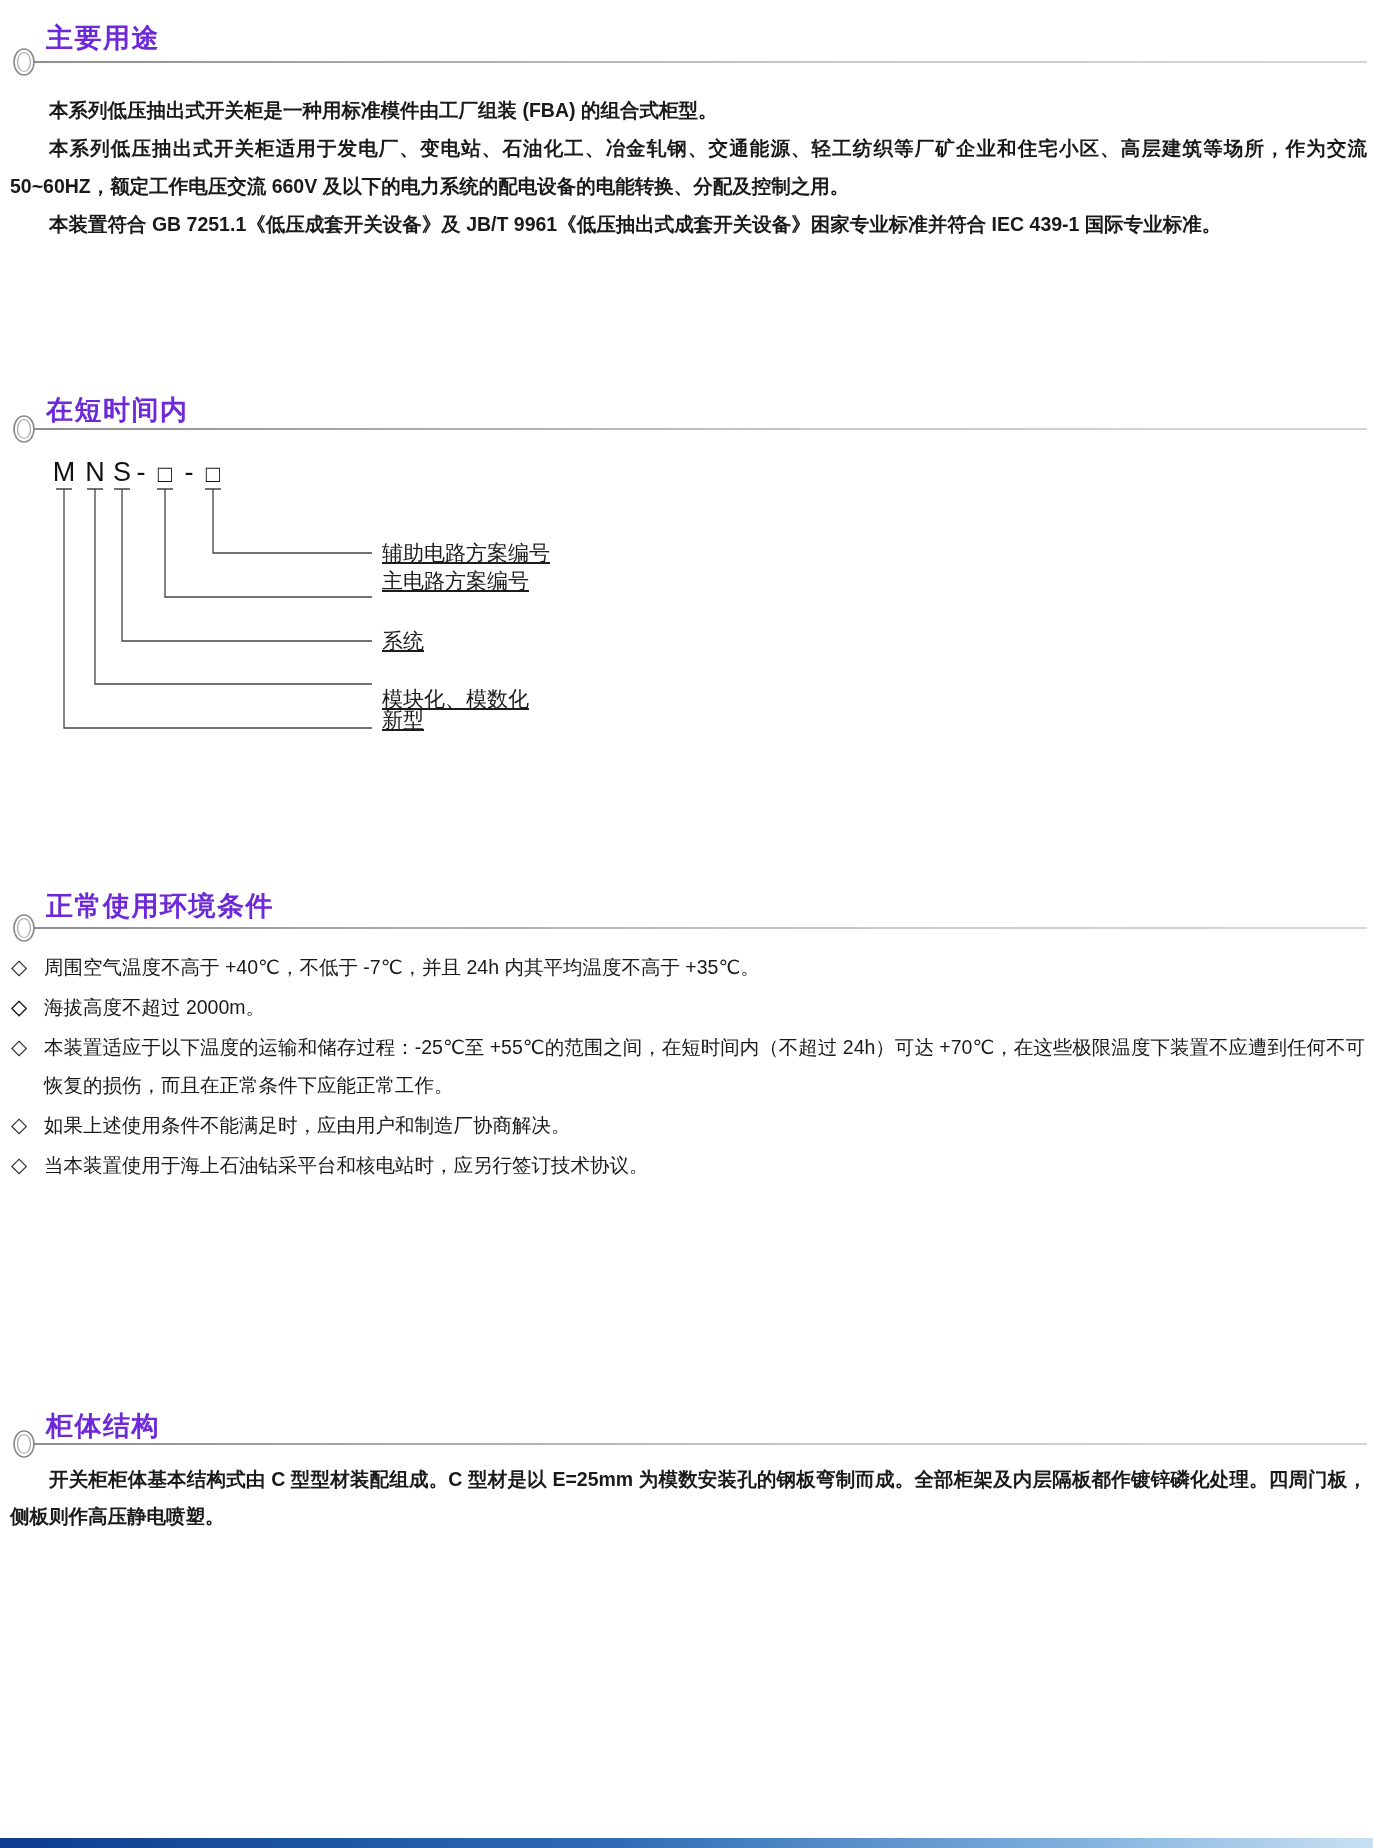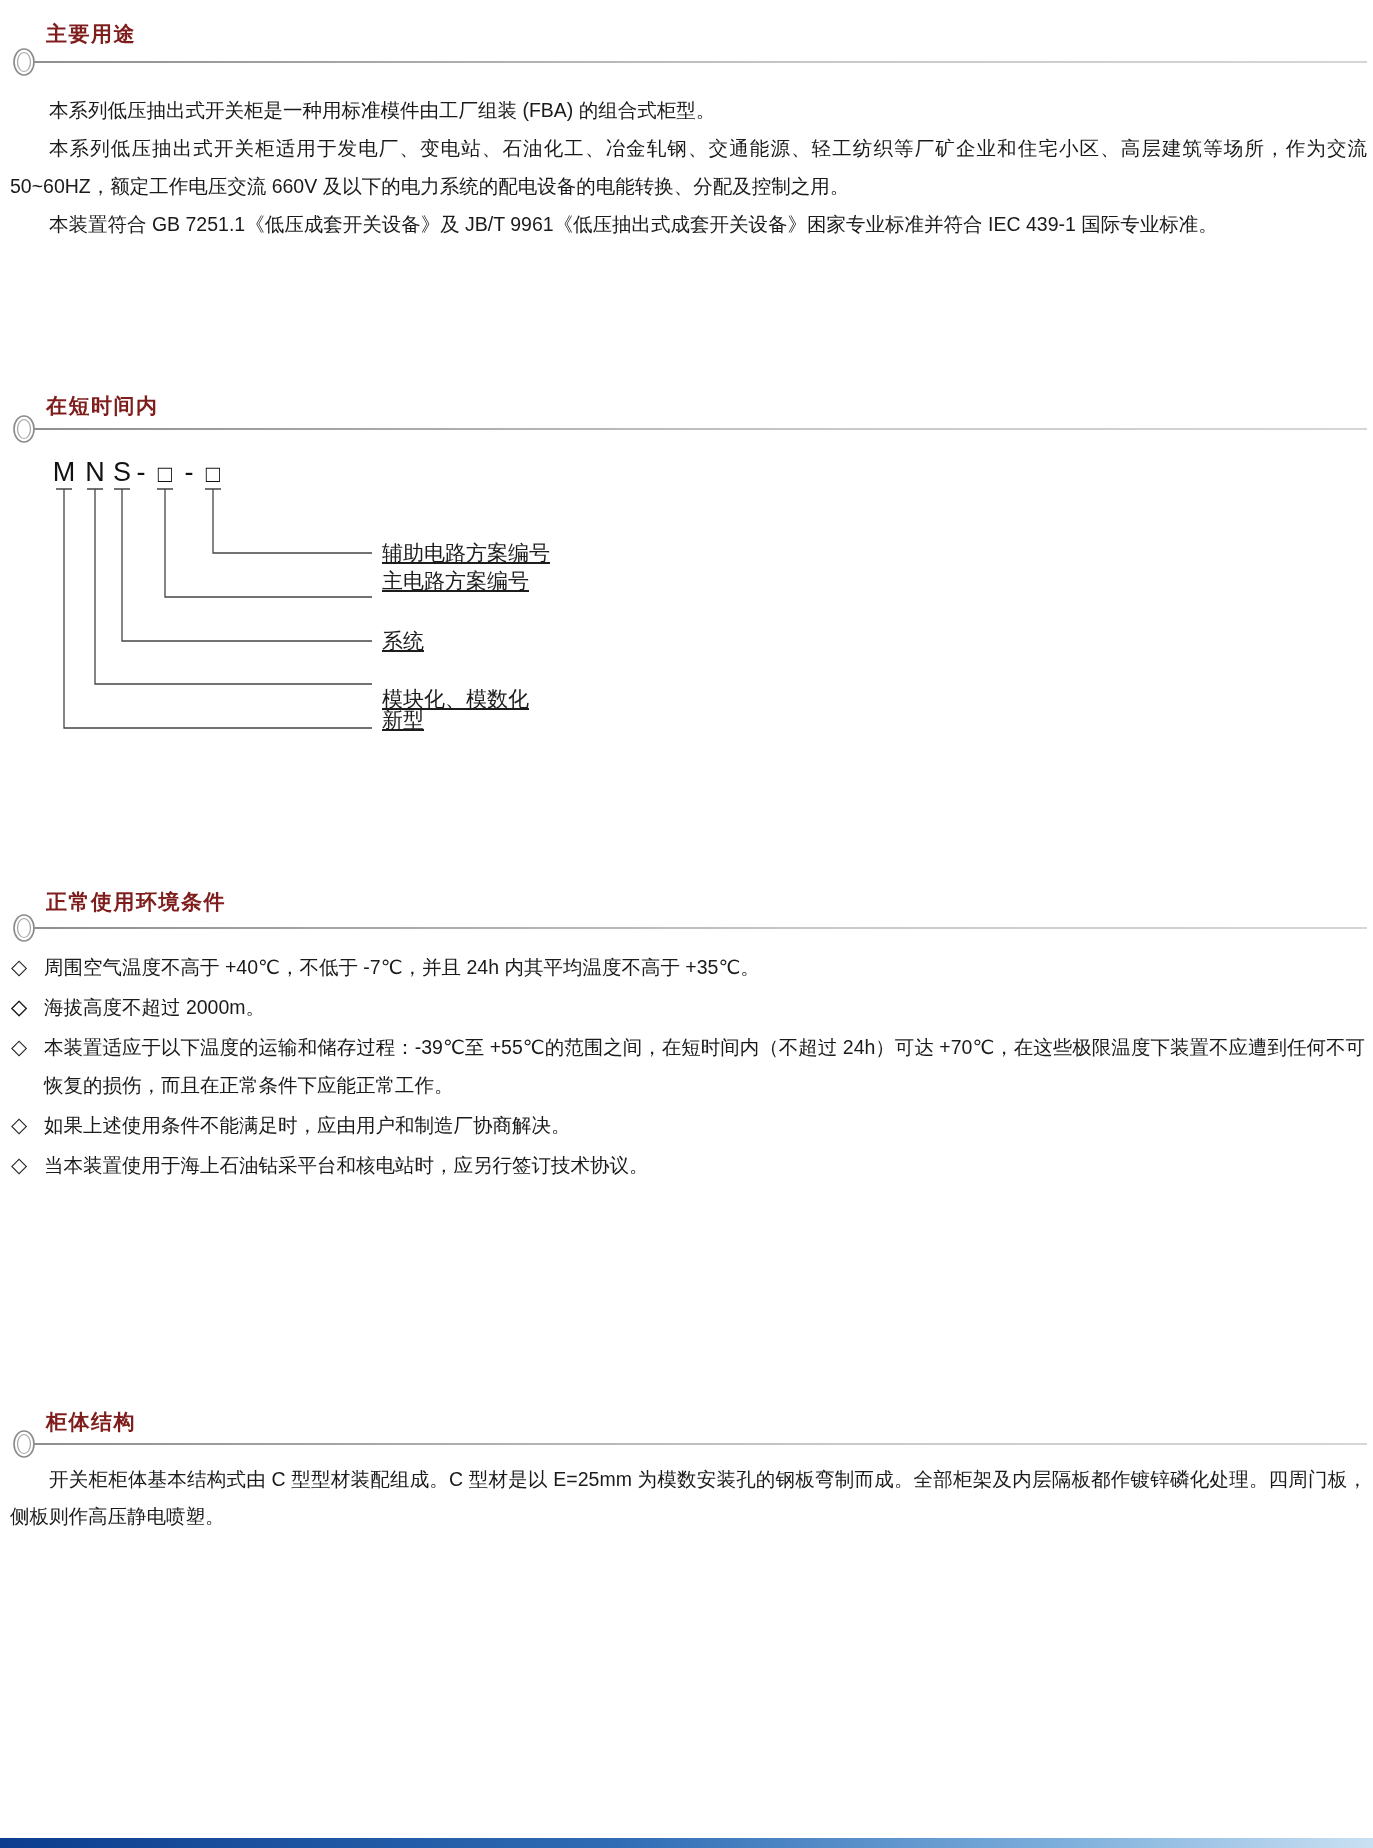--- a/index.html
+++ b/index.html
@@ -3,34 +3,34 @@
 <meta charset="utf-8">
 <style>
   html,body{margin:0;padding:0;}
   body{
     width:1373px;height:1848px;position:relative;background:#ffffff;
     font-family:"Liberation Sans","DejaVu Sans",sans-serif;color:#1a1a1a;
     overflow:hidden;
   }
   
   .sec-title{
-    position:absolute;left:46px;font-size:21px;font-weight:bold;
-    color:#7f1d1d;letter-spacing:1.5px;white-space:nowrap;
+    position:absolute;left:46px;font-size:27px;font-weight:bold;
+    color:#6d28d9;letter-spacing:1.5px;white-space:nowrap;
   }
   .sec-rule{
     position:absolute;left:33px;right:6px;height:2px;border:0;margin:0;padding:0;
     background:linear-gradient(90deg,#8f8f8f,#c9c9c9 60%,#d6d6d6);
   }
   .ring{position:absolute;left:12px;width:24px;height:30px;}
   .t1{top:20px}.r1{top:61px}.g1{top:47px}
   .t2{top:392px}.r2{top:428px}.g2{top:414px}
   .t3{top:888px}.r3{top:927px}.g3{top:913px}
   .t4{top:1408px}.r4{top:1443px}.g4{top:1429px}
   
-  .flow{position:absolute;left:10px;right:6px;font-size:19.5px;line-height:38px;text-align:justify;}
+  .flow{position:absolute;left:10px;right:6px;font-size:19.5px;line-height:38px;text-align:justify;font-weight:bold;}
   .flow p{margin:0;text-indent:2em;}
   .c1{top:91px}
   .c4{top:1461px;line-height:37px}
   
   .envlist{position:absolute;left:10px;right:8px;top:948px;list-style:none;margin:0;padding:0;
     font-size:19.5px;line-height:38px;}
   .envlist li{position:relative;padding-left:34px;margin-bottom:2px;text-align:justify;}
   .dia{position:absolute;left:1px;top:0;font-size:21px;color:#222;}
   
   .mchar{position:absolute;top:456px;font-size:27px;color:#111;transform:translateX(-50%);
@@ -111,21 +111,21 @@
   </li>
   <li>
     <span class="dia">◇</span>
   </li>
   <li>
     <span class="dia">◇</span>
     <span>海拔高度不超过 2000m。</span>
   </li>
   <li>
     <span class="dia">◇</span>
-    <span>本装置适应于以下温度的运输和储存过程：-39℃至 +55℃的范围之间，在短时间内（不超过 24h）可达 +70℃，在这些极限温度下装置不应遭到任何不可恢复的损伤，而且在正常条件下应能正常工作。</span>
+    <span>本装置适应于以下温度的运输和储存过程：-25℃至 +55℃的范围之间，在短时间内（不超过 24h）可达 +70℃，在这些极限温度下装置不应遭到任何不可恢复的损伤，而且在正常条件下应能正常工作。</span>
   </li>
   <li>
     <span class="dia">◇</span>
     <span>如果上述使用条件不能满足时，应由用户和制造厂协商解决。</span>
   </li>
   <li>
     <span class="dia">◇</span>
     <span>当本装置使用于海上石油钻采平台和核电站时，应另行签订技术协议。</span>
   </li>
 </ul>

